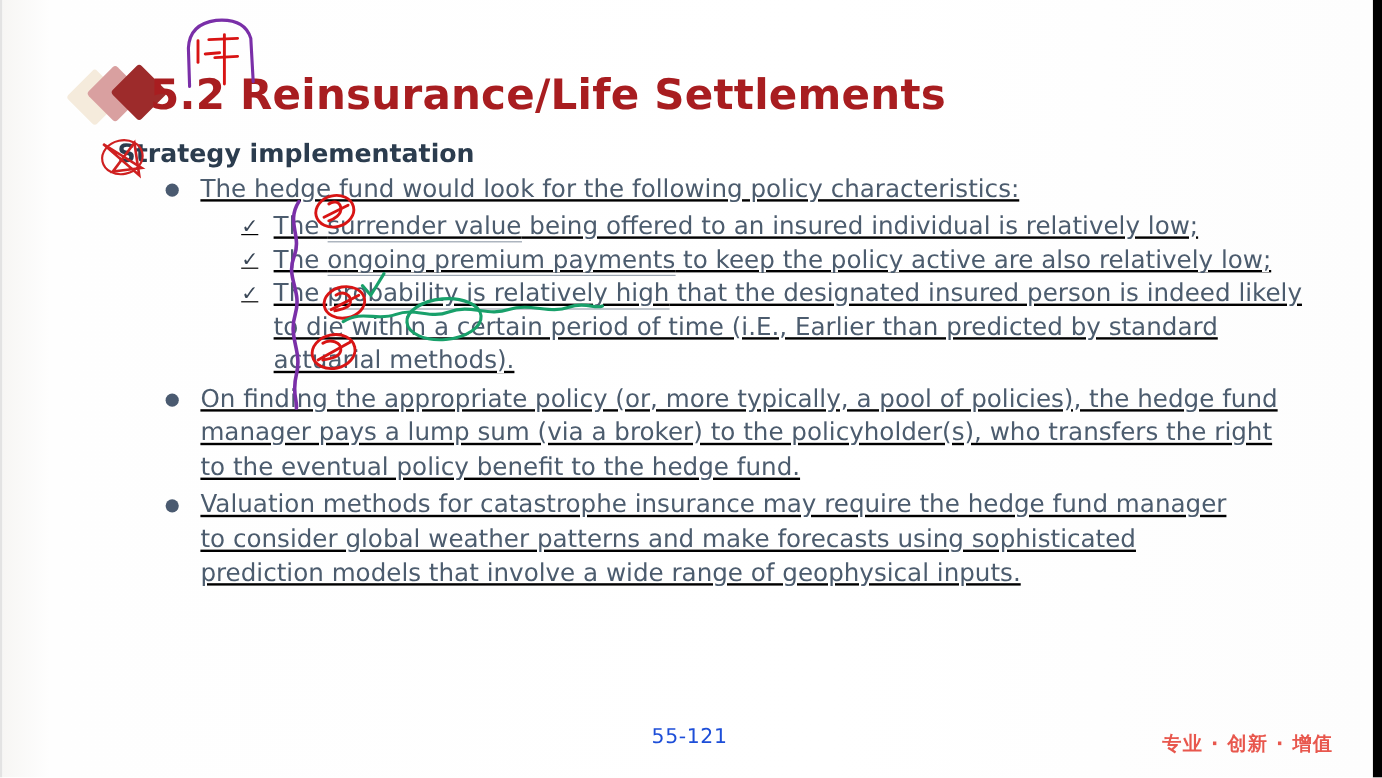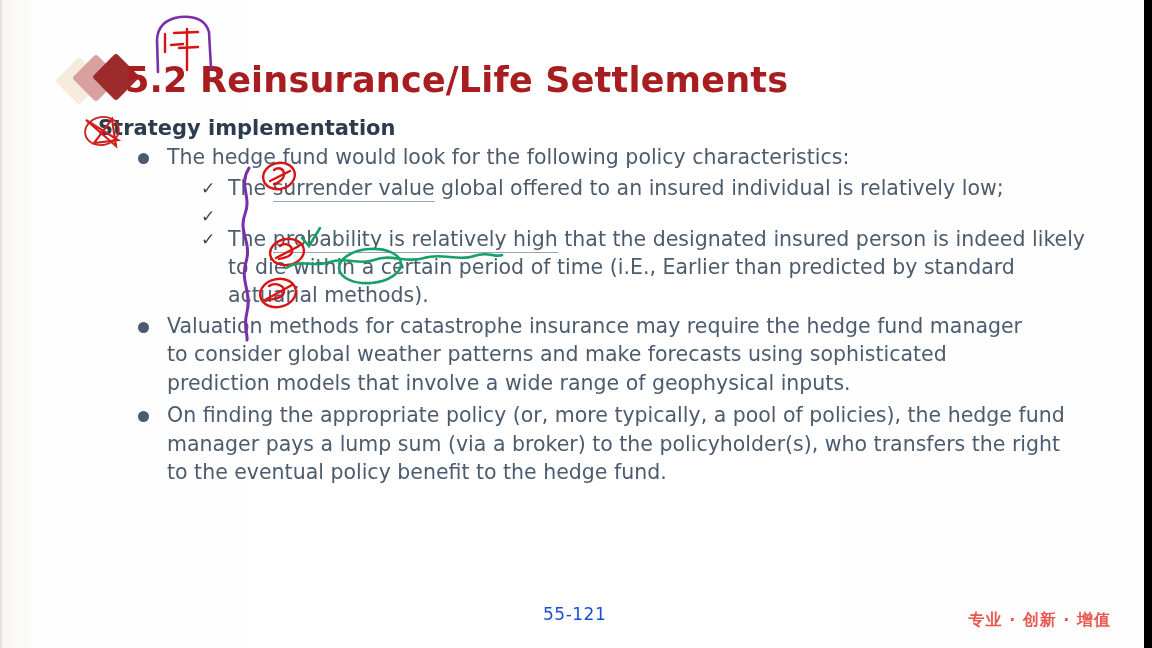--- a/index.html
+++ b/index.html
@@ -73,20 +73,21 @@
     white-space: nowrap;
     font-family: "DejaVu Sans", sans-serif;
   }
 
   
   .body-area {
     position: absolute;
     left: 136px;
     top: 143px;
     width: 960px;
+    text-decoration: underline;
   }
 
   .l1 {
     position: relative;
     display: flex;
     align-items: flex-start;
     margin-bottom: 2px;
   }
   .l1 .dot {
     flex: 0 0 auto;
@@ -181,42 +182,43 @@
 
     <div class="l1">
       <div class="dot"></div>
       <div class="txt">The hedge fund would look for the following policy characteristics:</div>
     </div>
 
     <div class="l2group">
 
       <div class="l2">
         <div class="chk">✓</div>
-        <div class="txt"><span>The </span><span class="ul">surrender value</span><span> global offered to an insured individual is relatively low;</span></div>
+        <div class="txt"><span>The </span><span class="ul">surrender value</span><span> being offered to an insured individual is relatively low;</span></div>
       </div>
 
       <div class="l2">
         <div class="chk">✓</div>
+        <div class="txt"><span>The </span><span class="ul">ongoing premium payments</span><span> to keep the policy active are also relatively low;</span></div>
       </div>
 
       <div class="l2">
         <div class="chk">✓</div>
         <div class="txt"><span>The </span><span class="ul">probability is relatively high</span><span> that the designated insured person is indeed likely to die within a certain period of time (i.E., Earlier than predicted by standard actuarial methods).</span></div>
       </div>
 
     </div>
 
+    <div class="l1" style="margin-top:4px;">
+      <div class="dot"></div>
+      <div class="txt" style="max-width:905px;">On finding the appropriate policy (or, more typically, a pool of policies), the hedge fund manager pays a lump sum (via a broker) to the policyholder(s), who transfers the right to the eventual policy benefit to the hedge fund.</div>
+    </div>
+
     <div class="l1" style="margin-top:3px;">
       <div class="dot"></div>
       <div class="txt" style="max-width:880px;">Valuation methods for catastrophe insurance may require the hedge fund manager to consider global weather patterns and make forecasts using sophisticated prediction models that involve a wide range of geophysical inputs.</div>
-    </div>
-
-    <div class="l1" style="margin-top:4px;">
-      <div class="dot"></div>
-      <div class="txt" style="max-width:905px;">On finding the appropriate policy (or, more typically, a pool of policies), the hedge fund manager pays a lump sum (via a broker) to the policyholder(s), who transfers the right to the eventual policy benefit to the hedge fund.</div>
     </div>
 
   </div>
 
   <div class="page-num">55-121</div>
   <div class="brand">专业 · 创新 · 增值</div>
 
   <svg id="ink" viewBox="0 0 1152 648">
 
     <path d="M156,72 L155,40 Q156,20 178,17 Q202,15 207,32 L209,68" stroke="#7a2fa8" stroke-width="2.6" fill="none" stroke-linecap="round"></path>

